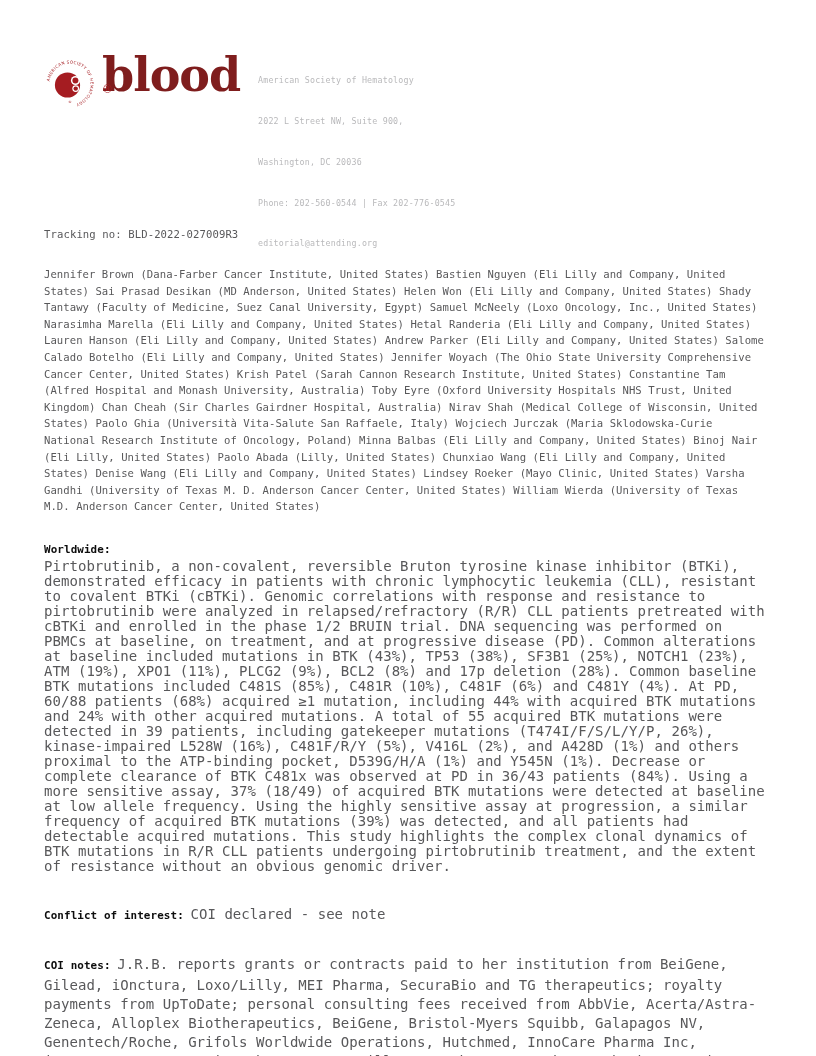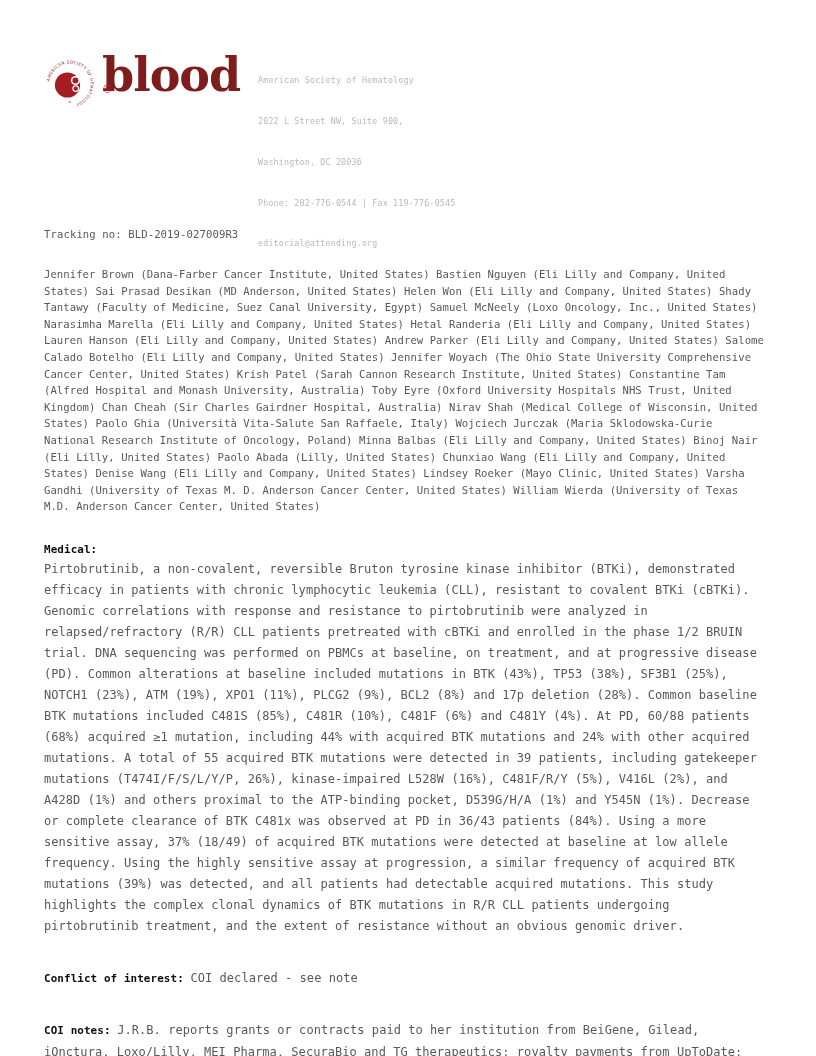--- a/index.html
+++ b/index.html
@@ -112,22 +112,22 @@
 
   .section { margin-top: 27px; max-width: 726px; }
   .section-label {
     font-size: 10.9px;
     font-weight: 700;
     color: #0d0d0d;
     line-height: 16.6px;
     letter-spacing: 0.1px;
   }
   .section-body {
-    font-size: 12px;
-    line-height: 21px;
+    font-size: 14px;
+    line-height: 15px;
     color: #58585a;
     letter-spacing: 0.05px;
   }
   .abstract-body { margin-top: 0; }
   .nct { display: block; }
 
   .inline-section { margin-top: 30px; max-width: 726px; }
   .inline-section .section-label { display: inline; }
   .inline-section .section-body { display: inline; }
 
@@ -163,34 +163,34 @@
 
       <div class="wordmark">
         <span class="word">blood</span><span class="reg">®</span>
       </div>
     </div>
 
     <div class="address">
       <span class="line">American Society of Hematology</span>
       <span class="line">2022 L Street NW, Suite 900,</span>
       <span class="line">Washington, DC 20036</span>
-      <span class="line">Phone: 202-776-0544 | Fax 119-776-0545</span>
+      <span class="line">Phone: 202-560-0544 | Fax 202-776-0545</span>
       <span class="line">editorial@attending.org</span>
     </div>
   </div>
 
   <div class="content">
 
 
-    <div class="tracking">Tracking no: BLD-2019-027009R3</div>
+    <div class="tracking">Tracking no: BLD-2022-027009R3</div>
 
     <div class="authors">Jennifer Brown (Dana-Farber Cancer Institute, United States) Bastien Nguyen (Eli Lilly and Company, United States) Sai Prasad Desikan (MD Anderson, United States) Helen Won (Eli Lilly and Company, United States) Shady Tantawy (Faculty of Medicine, Suez Canal University, Egypt) Samuel McNeely (Loxo Oncology, Inc., United States) Narasimha Marella (Eli Lilly and Company, United States) Hetal Randeria (Eli Lilly and Company, United States) Lauren Hanson (Eli Lilly and Company, United States) Andrew Parker (Eli Lilly and Company, United States) Salome Calado Botelho (Eli Lilly and Company, United States) Jennifer Woyach (The Ohio State University Comprehensive Cancer Center, United States) Krish Patel (Sarah Cannon Research Institute, United States) Constantine Tam (Alfred Hospital and Monash University, Australia) Toby Eyre (Oxford University Hospitals NHS Trust, United Kingdom) Chan Cheah (Sir Charles Gairdner Hospital, Australia) Nirav Shah (Medical College of Wisconsin, United States) Paolo Ghia (Università Vita-Salute San Raffaele, Italy) Wojciech Jurczak (Maria Sklodowska-Curie National Research Institute of Oncology, Poland) Minna Balbas (Eli Lilly and Company, United States) Binoj Nair (Eli Lilly, United States) Paolo Abada (Lilly, United States) Chunxiao Wang (Eli Lilly and Company, United States) Denise Wang (Eli Lilly and Company, United States) Lindsey Roeker (Mayo Clinic, United States) Varsha Gandhi (University of Texas M. D. Anderson Cancer Center, United States) William Wierda (University of Texas M.D. Anderson Cancer Center, United States)</div>
 
     <div class="section">
-      <div class="section-label">Medical:</div>
+      <div class="section-label">Worldwide:</div>
       <div class="section-body abstract-body">Pirtobrutinib, a non-covalent, reversible Bruton tyrosine kinase inhibitor (BTKi), demonstrated efficacy in patients with chronic lymphocytic leukemia (CLL), resistant to covalent BTKi (cBTKi). Genomic correlations with response and resistance to pirtobrutinib were analyzed in relapsed/refractory (R/R) CLL patients pretreated with cBTKi and enrolled in the phase 1/2 BRUIN trial. DNA sequencing was performed on PBMCs at baseline, on treatment, and at progressive disease (PD). Common alterations at baseline included mutations in BTK (43%), TP53 (38%), SF3B1 (25%), NOTCH1 (23%), ATM (19%), XPO1 (11%), PLCG2 (9%), BCL2 (8%) and 17p deletion (28%). Common baseline BTK mutations included C481S (85%), C481R (10%), C481F (6%) and C481Y (4%). At PD, 60/88 patients (68%) acquired ≥1 mutation, including 44% with acquired BTK mutations and 24% with other acquired mutations. A total of 55 acquired BTK mutations were detected in 39 patients, including gatekeeper mutations (T474I/F/S/L/Y/P, 26%), kinase-impaired L528W (16%), C481F/R/Y (5%), V416L (2%), and A428D (1%) and others proximal to the ATP-binding pocket, D539G/H/A (1%) and Y545N (1%). Decrease or complete clearance of BTK C481x was observed at PD in 36/43 patients (84%). Using a more sensitive assay, 37% (18/49) of acquired BTK mutations were detected at baseline at low allele frequency. Using the highly sensitive assay at progression, a similar frequency of acquired BTK mutations (39%) was detected, and all patients had detectable acquired mutations. This study highlights the complex clonal dynamics of BTK mutations in R/R CLL patients undergoing pirtobrutinib treatment, and the extent of resistance without an obvious genomic driver.</div>
     </div>
 
     <div class="inline-section">
       <span class="section-label">Conflict of interest</span><span class="section-label">: </span><span class="section-body">COI declared - see note</span>
     </div>
 
     <div class="coi-section">
       <span class="section-label">COI notes</span><span class="section-label">: </span><span class="section-body">J.R.B. reports grants or contracts paid to her institution from BeiGene, Gilead, iOnctura, Loxo/Lilly, MEI Pharma, SecuraBio and TG therapeutics; royalty payments from UpToDate; personal consulting fees received from AbbVie, Acerta/Astra-Zeneca, Alloplex Biotherapeutics, BeiGene, Bristol-Myers Squibb, Galapagos NV, Genentech/Roche, Grifols Worldwide Operations, Hutchmed, InnoCare Pharma Inc, iOnctura, Janssen, Kite Pharma, Loxo/Lilly, MEI Pharma, Merck, Numab Therapeutics Pfizer, and Pharmacyclics and is a paid member on the data safety monitoring committee (ad-hoc) at Grifols Therapeutics. B.N. reports stock or stock options from Lilly. S.P.D, S.T. and A.P. declare no conflicts of interest. H.W. reports stock or stock options at Eli Lilly and Company. S.McN. reports support for the present manuscript from Loxo Oncology and Lilly; support for attending meetings and/or travel from Loxo Oncology; stock or stock options at Lilly and receipt of equipment, materials, drugs, medical writing, gifts or other services from Loxo Oncology and Lilly. N.M. reports support for the present manuscript, support for attending meetings and</span>
     </div>

